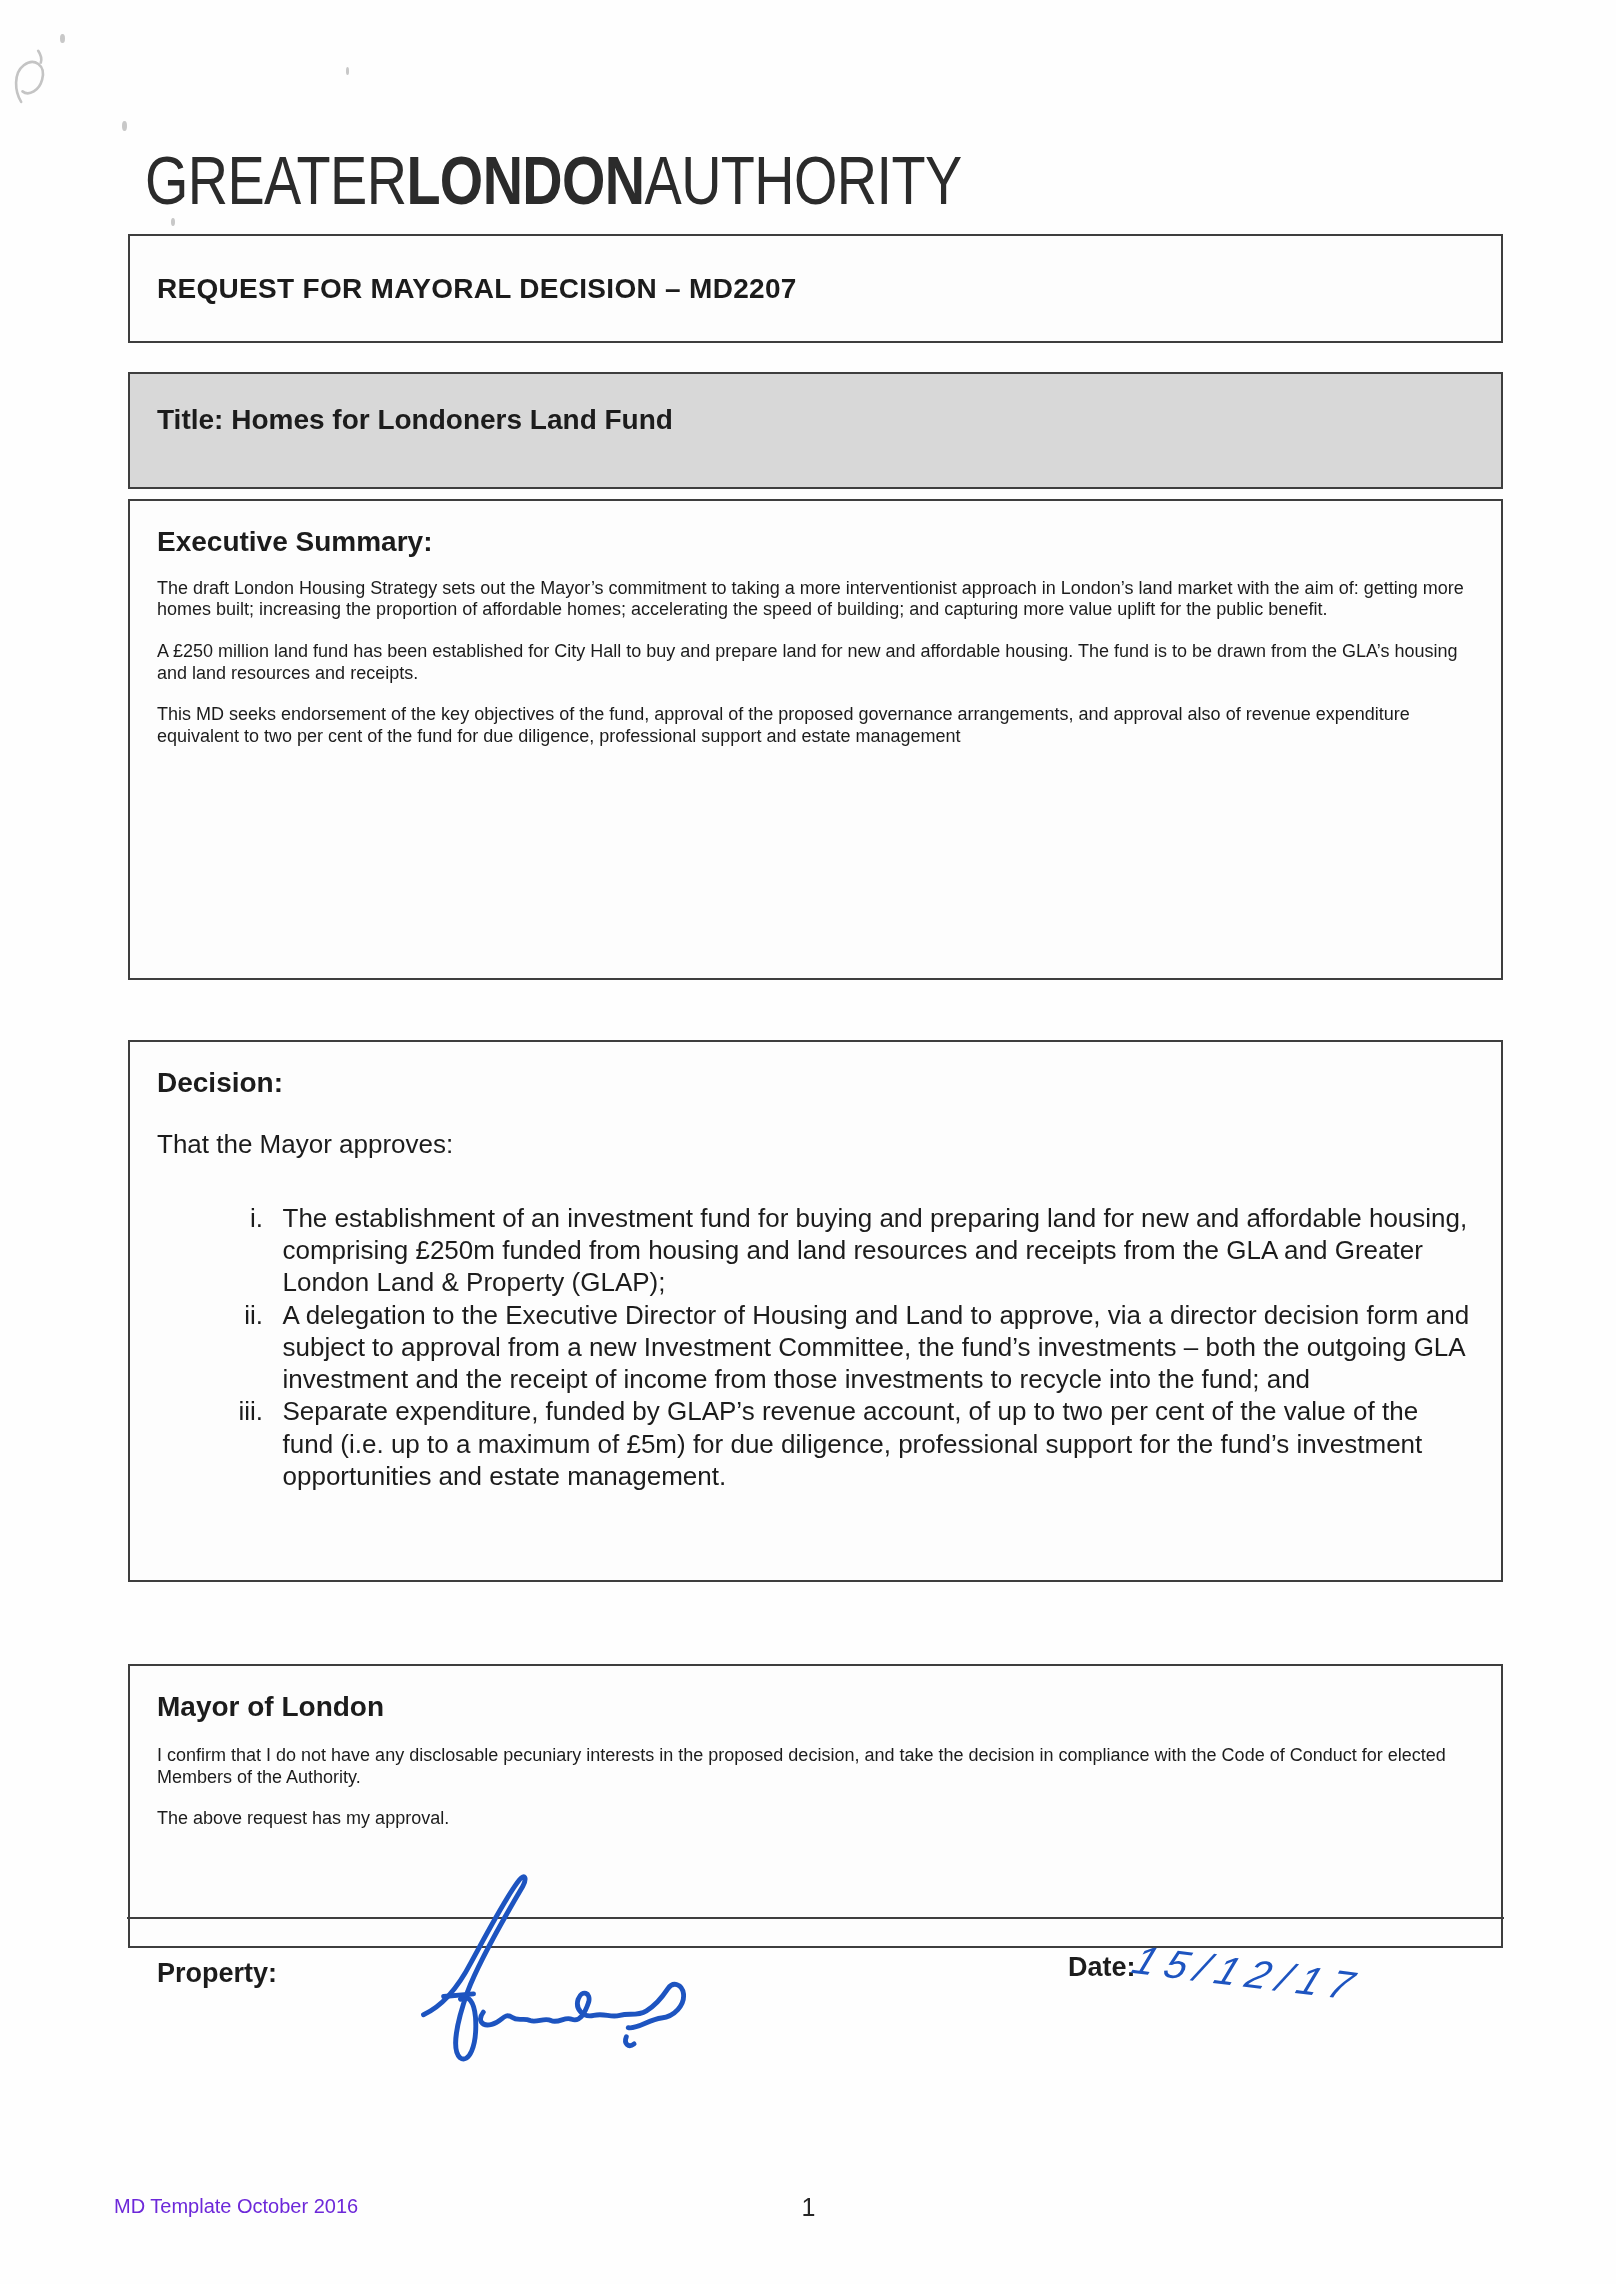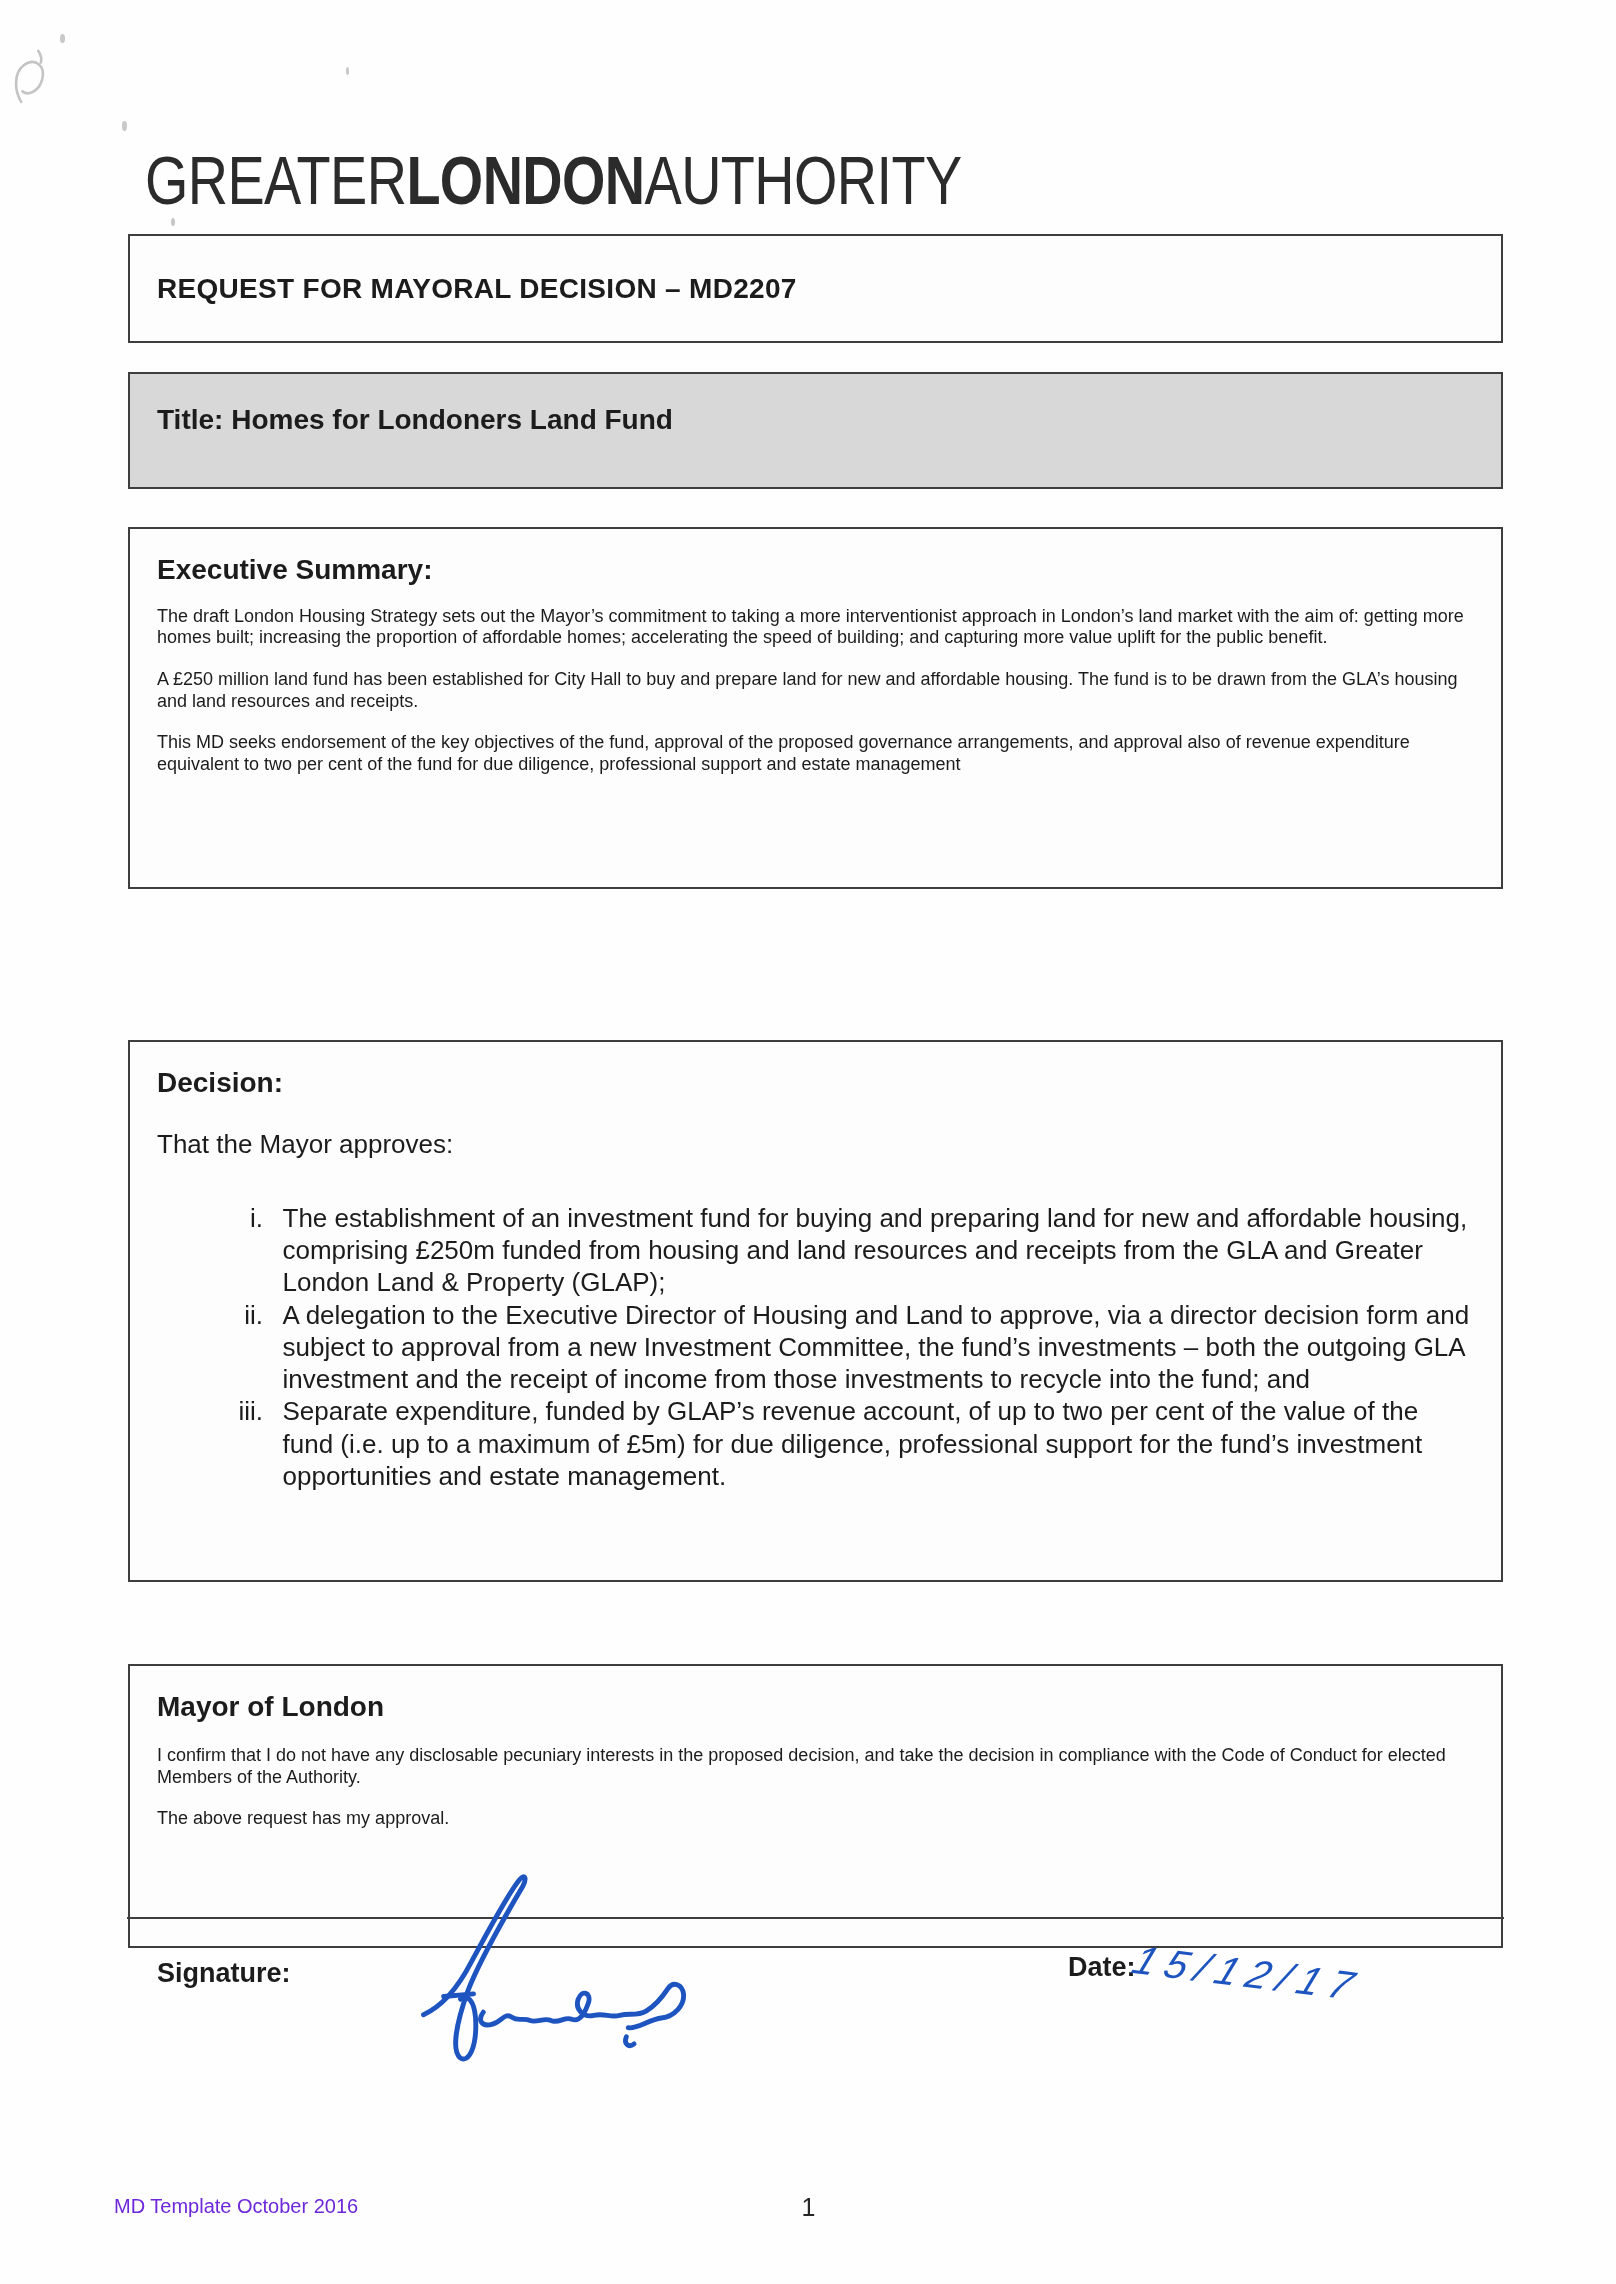--- a/index.html
+++ b/index.html
@@ -27,21 +27,21 @@
     position:absolute; left:128px; width:1375px;
     border:2.6px solid #3e3e3e; box-sizing:border-box;
     background:#fdfdfd;
   }
   .box-request { top:234px; height:109px; display:flex; align-items:center; }
   .box-request .hd { margin-left:27px; font-weight:700; font-size:28px; letter-spacing:0.3px; }
 
   .box-title { top:372px; height:117px; background:#d8d8d8; }
   .box-title .hd { margin:30px 0 0 27px; font-weight:700; font-size:28px; }
 
-  .box-exec { top:527px; height:362px; }
+  .box-exec { top:499px; height:481px; }
   .inner { padding:25px 27px; }
   .sec-heading { font-weight:700; font-size:28px; margin:0 0 19.5px 0; }
   .para { font-size:18px; line-height:1.22; margin:0 0 19.5px 0; font-weight:500; }
   .para:last-child { margin-bottom:0; }
 
   .box-decision { top:1040px; height:542px; }
   .decision-intro { font-size:26px; font-weight:500; margin:30px 0 42px 0; }
   .dlist { margin:0; }
   .ditem { display:flex; font-size:26px; line-height:1.24; font-weight:500; }
   .ditem .dnum { width:43px; margin-left:63px; margin-right:19.5px; text-align:right; flex:0 0 auto; }
@@ -134,21 +134,21 @@
     </div>
   </div>
 
   <div class="docbox box-mayor">
     <div class="inner">
       <div class="sec-heading" style="margin-bottom:22px;">Mayor of London</div>
       <p class="para">I confirm that I do not have any disclosable pecuniary interests in the proposed decision, and take the decision in compliance with the Code of Conduct for elected Members of the Authority.</p>
       <p class="para">The above request has my approval.</p>
     </div>
     <div class="mayor-divider"></div>
-    <div class="sig-label">Signature:</div>
+    <div class="sig-label">Property:</div>
     <div class="date-label">Date:</div>
   </div>
 
   <svg class="signature-svg" viewBox="0 0 430 300">
     <path d="M5 218 C 32 206, 55 182, 78 138 C 108 82, 138 28, 153 10 C 160 2, 165 6, 158 20 C 132 64, 92 132, 73 182 C 56 230, 48 272, 61 284 C 74 294, 88 268, 85 222 C 83 198, 74 186, 62 194"></path>
     <path d="M36 190 L 82 186"></path>
     <path d="M97 214 C 88 226, 94 237, 110 233 C 126 229, 129 214, 141 222 C 151 229, 159 222, 169 227 C 179 231, 191 222, 201 227 C 213 232, 223 220, 233 225 C 246 230, 254 214, 259 199 C 263 184, 249 179, 243 194 C 238 209, 250 223, 267 219 C 284 215, 292 223, 307 219 C 322 215, 333 221, 348 212 C 362 204, 373 190, 381 178 C 389 166, 403 171, 405 186 C 407 203, 391 221, 371 223 C 353 225, 333 241, 320 238"></path>
     <path d="M317 252 C 313 262, 320 270, 329 263"></path>
   </svg>
 

